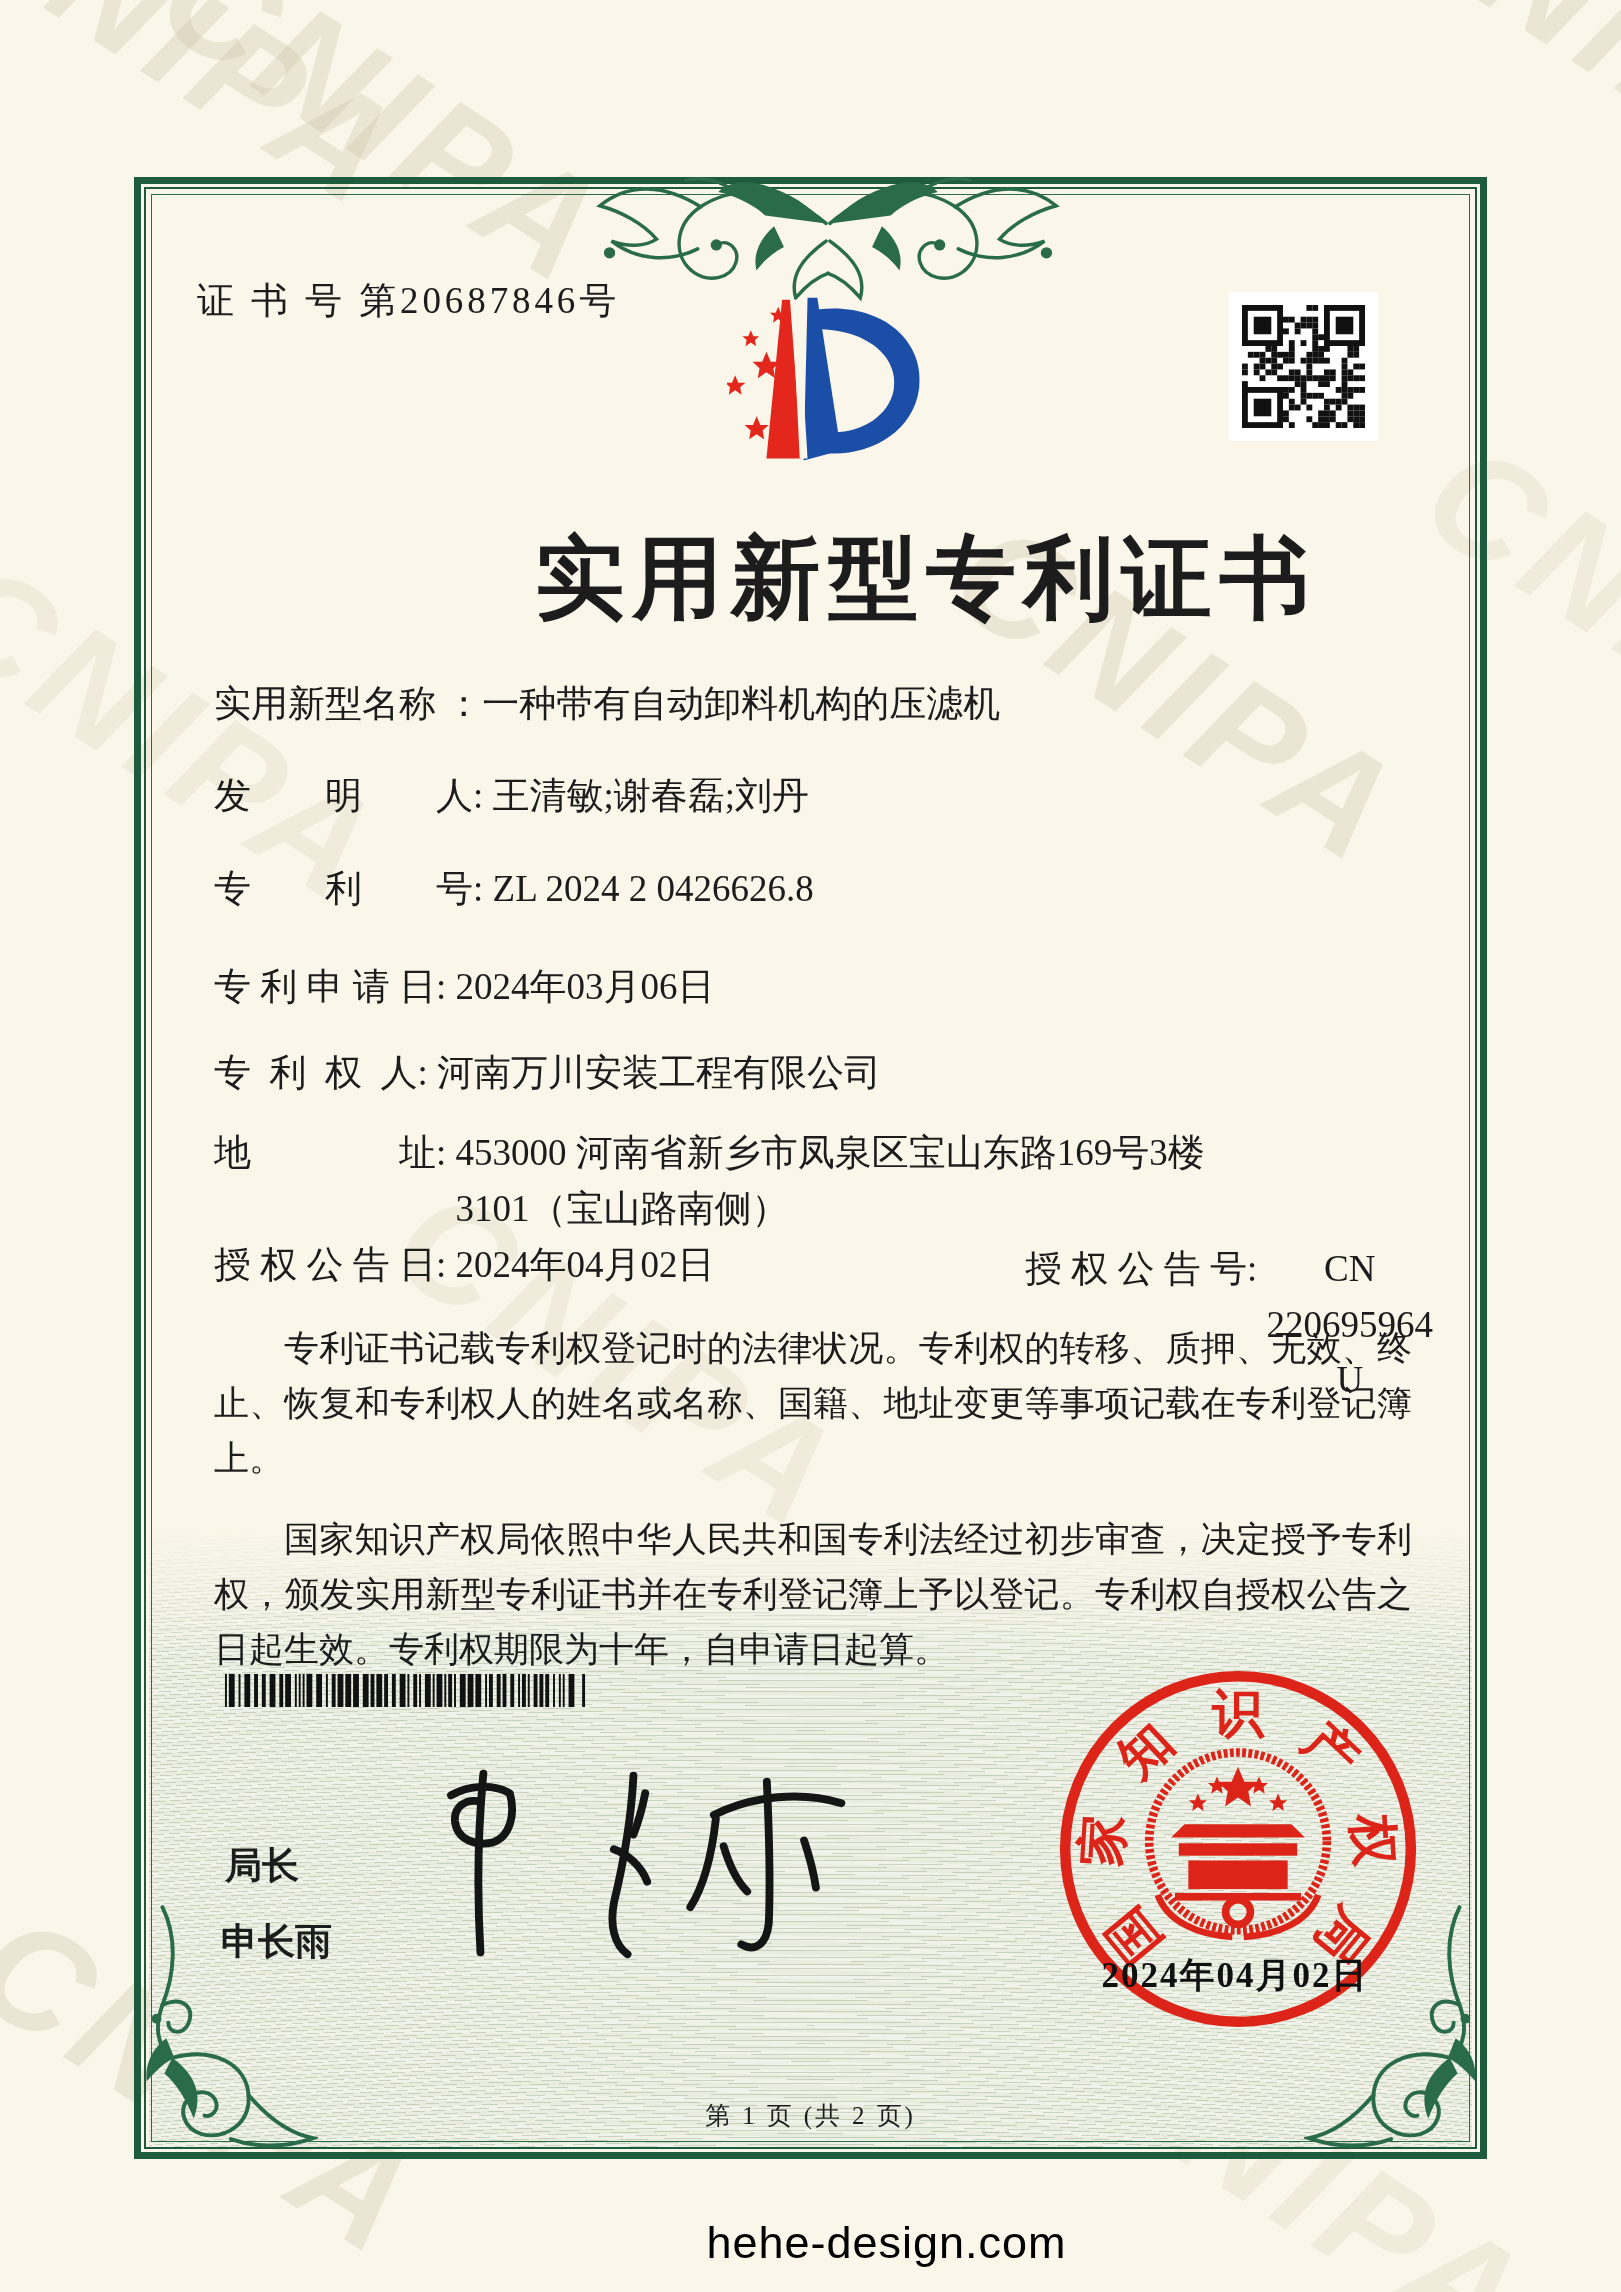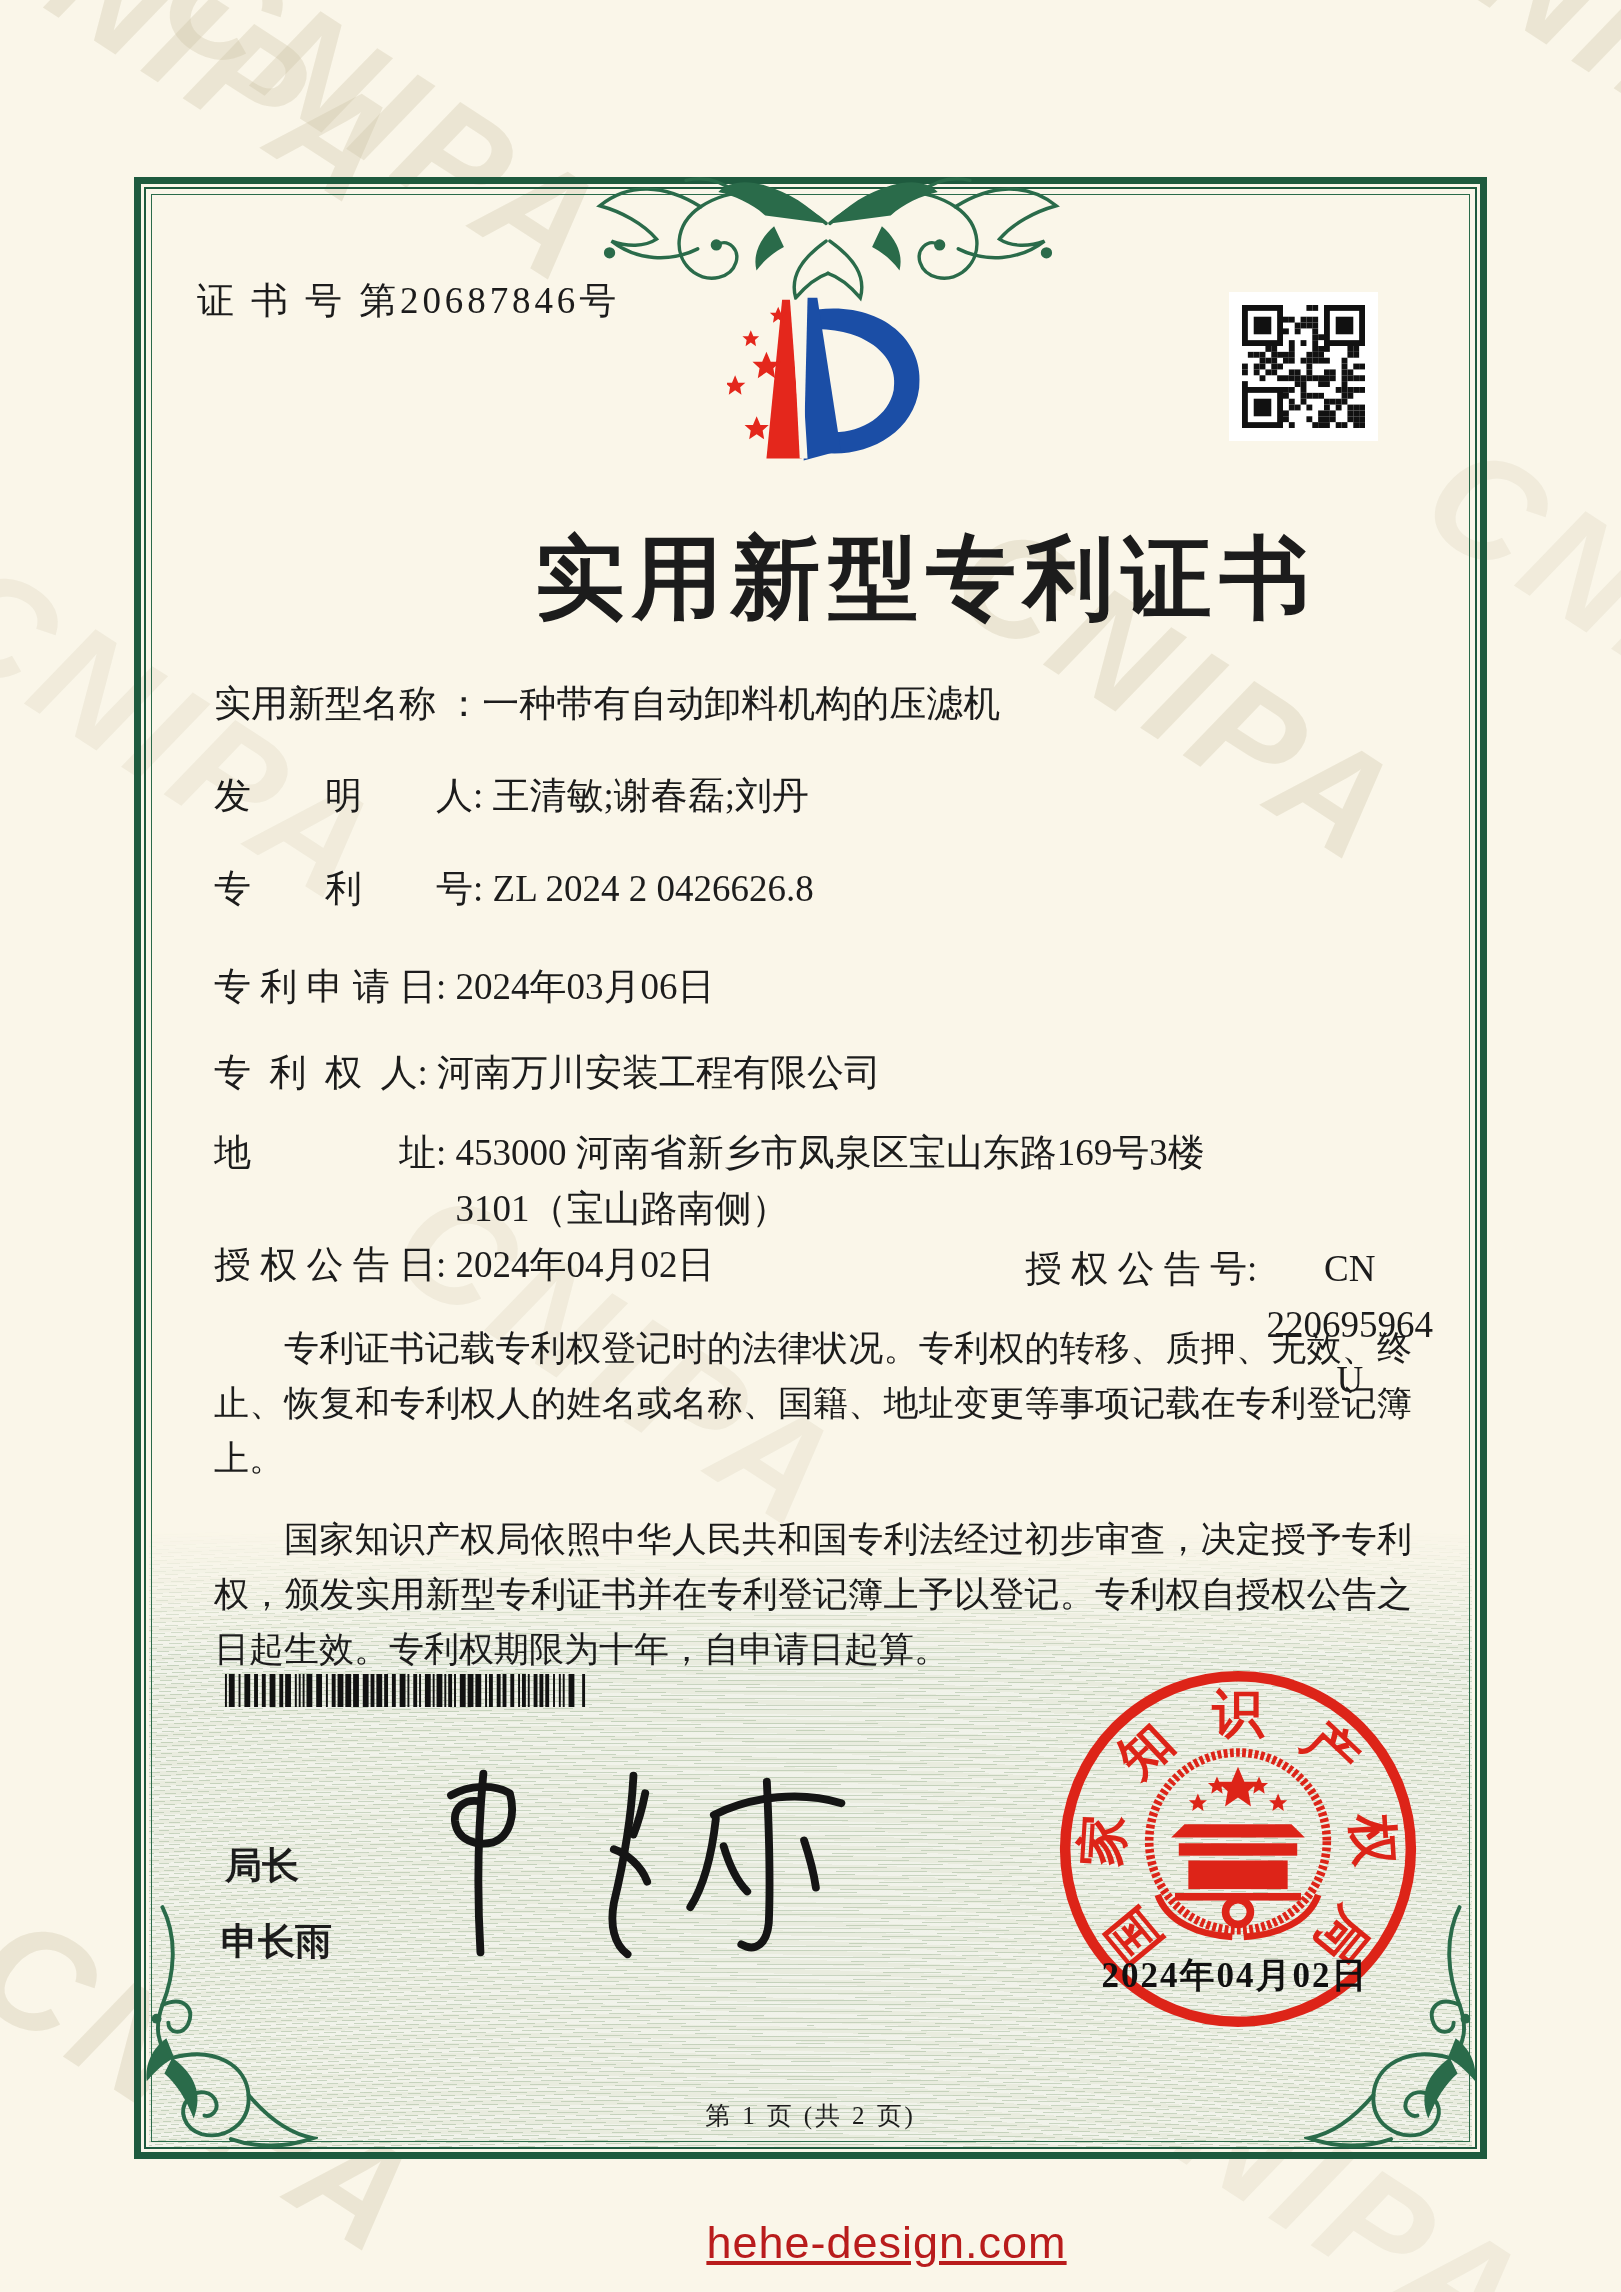--- a/index.html
+++ b/index.html
@@ -84,21 +84,21 @@
     position:absolute; left:1088px; top:1952px; width:294px; text-align:center;
     font-size:35px; font-weight:bold; color:#111; z-index:5; letter-spacing:2px;
   }
   .page-num {
     position:absolute; left:134px; top:2099px; width:1353px; text-align:center;
     font-size:25px; letter-spacing:2.9px; z-index:3;
   }
   .brand {
     position:absolute; left:50%; top:2217px; transform:translateX(-50%) translateX(76px);
     font-family:"Liberation Sans","DejaVu Sans",sans-serif;
-    font-size:45px; letter-spacing:1px; color:#b91c1c; z-index:3;text-decoration:underline;
+    font-size:45px; letter-spacing:1px; color:#000000; z-index:3;
   }
   svg { display:block; }
 </style>
 </head>
 <body>
 
 <div class="wm" style="left:-69px; top:-49px;">CNIPA</div>
 <div class="wm" style="left:137px; top:29px;">CNIPA</div>
 <div class="wm" style="left:1362px; top:-59px;">CNIPA</div>
 <div class="wm" style="left:931px; top:608px;">CNIPA</div>

